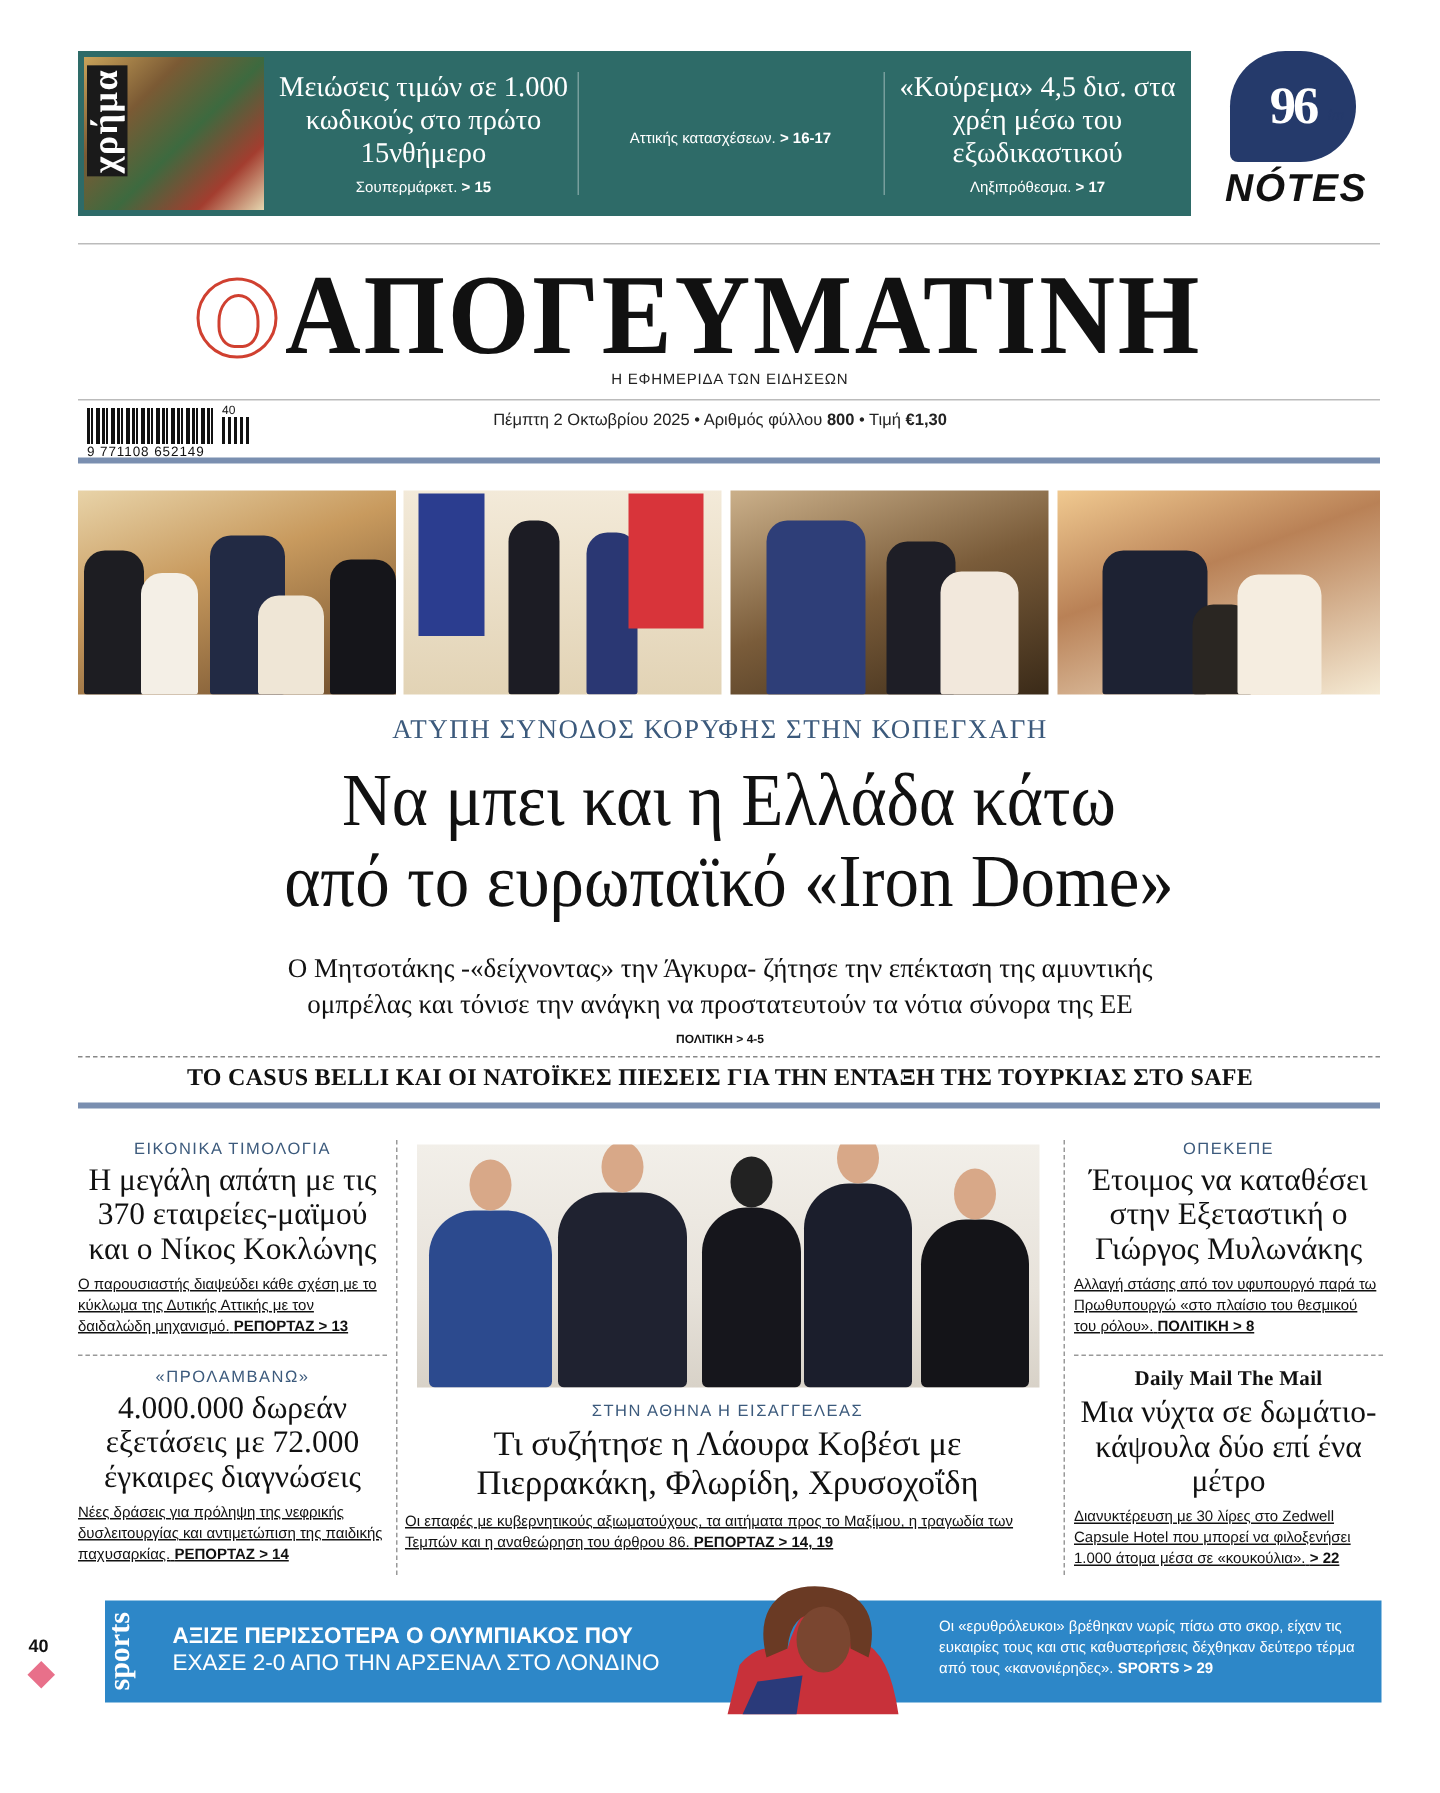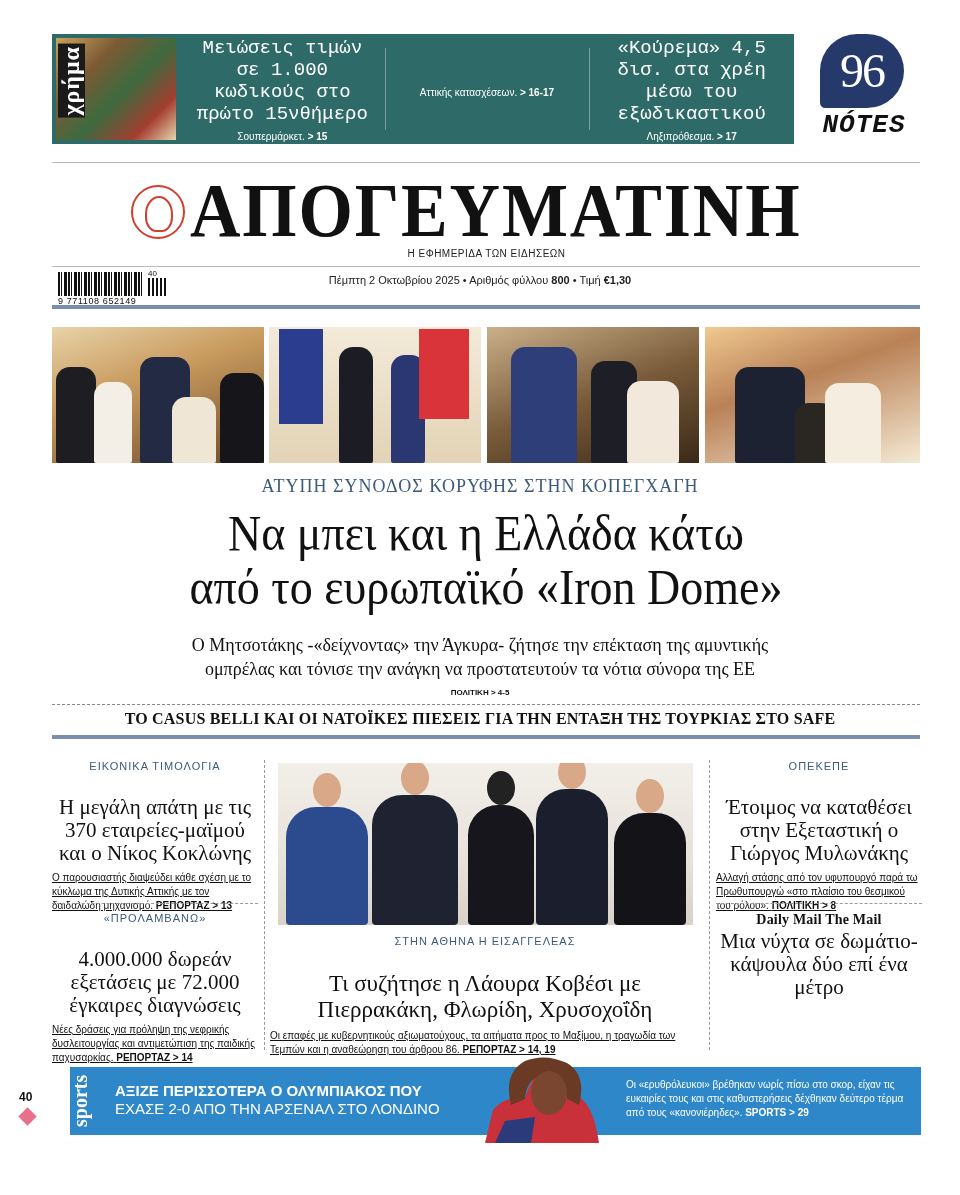--- a/index.html
+++ b/index.html
@@ -5,28 +5,28 @@
   * { box-sizing: border-box; margin: 0; padding: 0; }
   html, body { width: 960px; height: 1195px; background: #fff; overflow: hidden; }
   body { position: relative; font-family: "Liberation Sans", "DejaVu Sans", sans-serif; color: #111; }
 
   
   .top-band { position: absolute; left: 52px; top: 34px; width: 742px; height: 110px; background: #2e6b68; display: flex; align-items: stretch; }
   .top-band .thumb { width: 120px; margin: 4px; background: linear-gradient(135deg,#c9a35a 0%,#7b5a34 30%,#3d6a3f 55%,#a33d2f 80%,#e5d7b0 100%); position: relative; overflow: hidden; }
   .top-band .thumb .vlabel { position: absolute; left: 2px; top: 6px; writing-mode: vertical-rl; transform: rotate(180deg); color: #fff; font-family: "Liberation Serif", serif; font-weight: bold; font-size: 24px; letter-spacing: 1px; background: #1a1a1a; padding: 2px 0; }
   .top-band .story { flex: 1; color: #fff; text-align: center; display: flex; flex-direction: column; justify-content: center; padding: 6px 6px; position: relative; }
   .top-band .story + .story::before { content: ""; position: absolute; left: 0; top: 14px; bottom: 14px; border-left: 1px solid rgba(255,255,255,0.35); }
-  .top-band .story .hl { font-family: Liberation Mono, monospace; font-size: 19px; line-height: 22px; }
+  .top-band .story .hl { font-family: Liberation Serif, serif; font-size: 19px; line-height: 22px; }
   .top-band .story .ref { font-size: 10px; margin-top: 6px; }
   .top-band .story .ref b { font-weight: bold; }
 
   .badge-96 { position: absolute; left: 810px; top: 34px; width: 110px; height: 110px; }
-  .badge-96 .bubble { position: absolute; left: 10px; top: 0; width: 84px; height: 74px; background: #253a6b; border-radius: 42px 42px 42px 6px; color: #fff; font-family: "Liberation Serif", serif; font-weight: normal; font-size: 48px; line-height: 74px; text-align: center; letter-spacing: -2px; }
+  .badge-96 .bubble { position: absolute; left: 10px; top: 0; width: 84px; height: 74px; background: #253a6b; border-radius: 42px 42px 42px 6px; color: #fff; font-family: "Liberation Serif", serif; font-weight: bold; font-size: 35px; line-height: 74px; text-align: center; letter-spacing: -2px; }
   .badge-96 .fm { position: absolute; left: 75px; top: 38px; font-size: 10px; color: #253a6b; font-style: italic; }
-  .badge-96 .notes { position: absolute; left: 2px; top: 76px; width: 104px; text-align: center; font-family: Liberation Mono, monospace; font-weight: bold; font-style: italic; font-size: 26px; color: #111; letter-spacing: 1px; }
+  .badge-96 .notes { position: absolute; left: 2px; top: 76px; width: 104px; text-align: center; font-family: Liberation Sans, sans-serif; font-weight: bold; font-style: italic; font-size: 26px; color: #111; letter-spacing: 1px; }
 
   .hr-thin { position: absolute; left: 52px; width: 868px; border-top: 1px solid #bbb; }
 
   
   .logo-owl { position: absolute; left: 131px; top: 185px; width: 54px; height: 54px; border: 2px solid #d04030; border-radius: 50%; }
   .logo-owl::after { content: ""; position: absolute; left: 12px; top: 9px; width: 24px; height: 32px; border: 2px solid #d04030; border-radius: 50% 50% 40% 40%; }
   .masthead { position: absolute; left: 190px; top: 170px; width: 660px; text-align: center; font-family: "Liberation Serif", serif; font-weight: bold; font-size: 76px; line-height: 80px; letter-spacing: 2px; transform: scaleX(0.92); transform-origin: left center; color: #111; white-space: nowrap; }
   .tagline { position: absolute; left: 0; width: 960px; top: 248px; text-align: center; font-size: 10px; letter-spacing: 0.5px; color: #222; padding-left: 13px; }
   .barcode { position: absolute; left: 58px; top: 272px; width: 110px; height: 34px; }
   .barcode .bars { height: 24px; background: repeating-linear-gradient(90deg,#111 0 2px,#fff 2px 3px,#111 3px 4px,#fff 4px 6px,#111 6px 9px,#fff 9px 10px); width: 86px; }
@@ -50,21 +50,21 @@
   .main-kicker { top: 476px; font-family: "Liberation Serif", serif; font-size: 18px; color: #3c5a7c; letter-spacing: 1px; }
   .main-head { position: absolute; left: 0; width: 972px; top: 506px; text-align: center; font-family: "Liberation Serif", serif; font-size: 50px; line-height: 54px; color: #111; transform: scaleX(0.92); transform-origin: center; }
   .main-lede { position: absolute; left: 0; width: 960px; top: 633px; text-align: center; font-family: "Liberation Serif", serif; font-size: 18px; line-height: 24px; color: #111; }
   .main-ref { position: absolute; left: 0; width: 960px; top: 688px; text-align: center; font-size: 8px; font-weight: bold; }
   .dash-rule { position: absolute; left: 52px; width: 868px; border-top: 1px dashed #888; }
   .sub-banner { position: absolute; left: 0; width: 960px; top: 710px; text-align: center; font-family: "Liberation Serif", serif; font-weight: bold; font-size: 16px; letter-spacing: 0.2px; }
 
   
   .col { position: absolute; text-align: center; }
   .col .label { font-size: 11px; letter-spacing: 1px; color: #3c5a7c; }
-  .col .hl { font-family: "Liberation Serif", serif; font-size: 21px; line-height: 23px; margin-top: 24px; }
+  .col .hl { font-family: "Liberation Serif", serif; font-size: 21px; line-height: 23px; margin-top: 3px; }
   .col .body { font-size: 10px; line-height: 14px; text-align: left; margin-top: 6px; text-decoration: underline; }
   .col .body b { font-weight: bold; }
   .vdash { position: absolute; border-left: 1px dashed #999; }
   .hdash-small { position: absolute; border-top: 1px dashed #999; }
   .center-photo { position: absolute; left: 278px; top: 763px; width: 415px; height: 162px; background: linear-gradient(180deg,#f2efe9 0%,#e7e2da 60%,#d8d2c8 100%); overflow: hidden; }
   .person { position: absolute; bottom: 0; border-radius: 30px 30px 4px 4px; }
   .person .head { position: absolute; top: -34px; left: 50%; margin-left: -14px; width: 28px; height: 34px; background: #d8a888; border-radius: 50%; }
   .dm-logo { font-family: "Liberation Serif", serif; font-weight: bold; font-size: 14px; letter-spacing: 0.2px; }
 
   
@@ -200,20 +200,21 @@
 
 <div class="col" style="left:716px;top:760px;width:206px">
   <div class="label">ΟΠΕΚΕΠΕ</div>
   <div class="hl">Έτοιμος να καταθέσει στην Εξεταστική ο Γιώργος Μυλωνάκης</div>
   <div class="body"><span>Αλλαγή στάσης από τον υφυπουργό παρά τω Πρωθυπουργώ «στο πλαίσιο του θεσμικού του ρόλου».</span> <b>ΠΟΛΙΤΙΚΗ &gt; 8</b></div>
 </div>
 <div class="hdash-small" style="left:716px;top:903px;width:206px"></div>
 <div class="col" style="left:716px;top:912px;width:206px">
   <div class="dm-logo">Daily Mail  The Mail</div>
   <div class="hl" style="margin-top:2px">Μια νύχτα σε δωμάτιο-κάψουλα δύο επί ένα μέτρο</div>
+  <div class="body"><span>Διανυκτέρευση με 30 λίρες στο Zedwell Capsule Hotel που μπορεί να φιλοξενήσει 1.000 άτομα μέσα σε «κουκούλια».</span> <b>&gt; 22</b></div>
 </div>
 
 <div class="page-num">40</div>
 <div class="diamond"></div>
 <div class="sports-bar"></div>
 <div class="sports-tag">sports</div>
 <div class="sports-head">
   <div class="l1">ΑΞΙΖΕ ΠΕΡΙΣΣΟΤΕΡΑ Ο ΟΛΥΜΠΙΑΚΟΣ ΠΟΥ</div>
   <div>ΕΧΑΣΕ 2-0 ΑΠΟ ΤΗΝ ΑΡΣΕΝΑΛ ΣΤΟ ΛΟΝΔΙΝΟ</div>
 </div>

